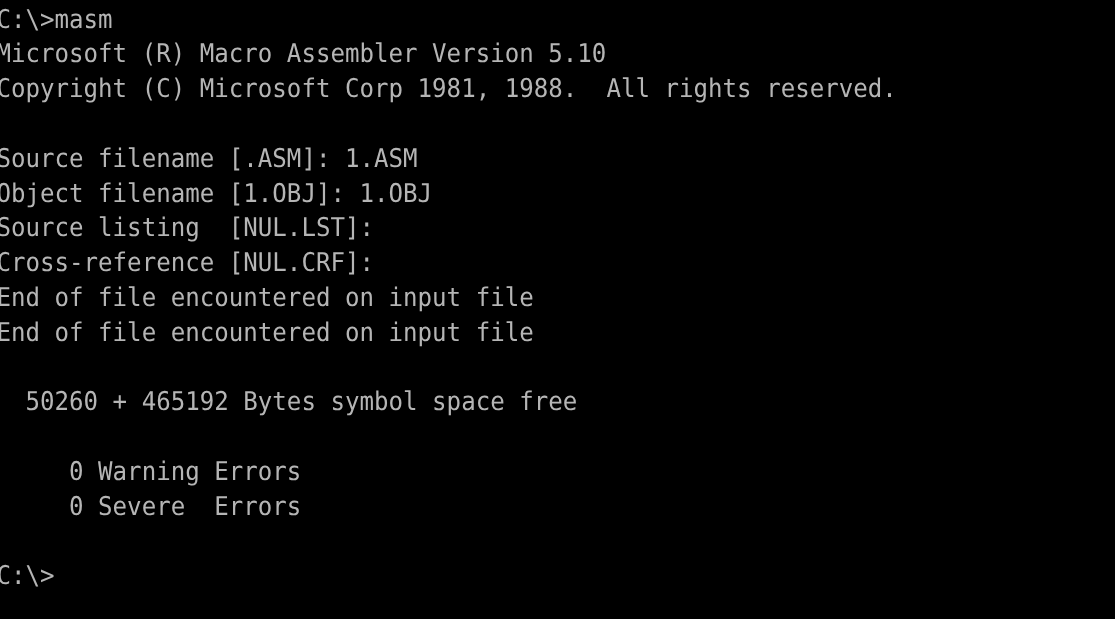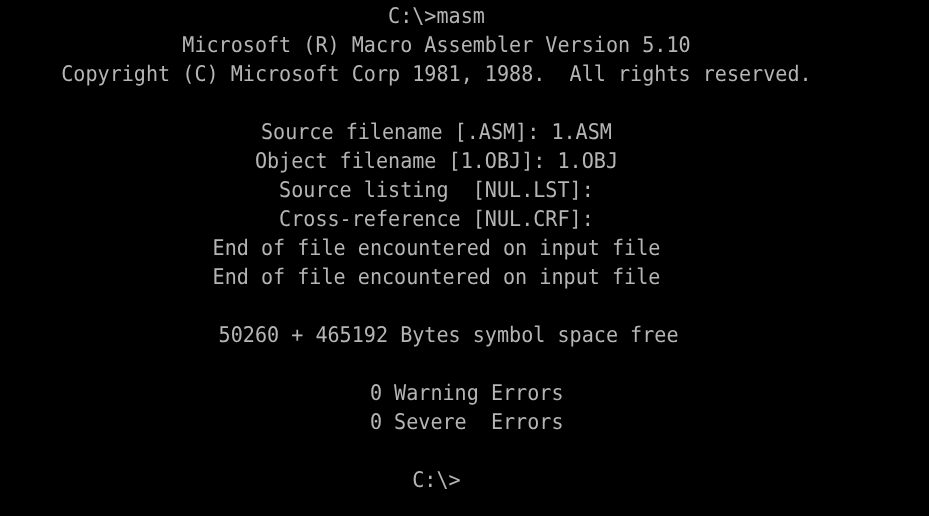--- a/index.html
+++ b/index.html
@@ -9,21 +9,20 @@
     background: #000000;
   }
 
   #console-window {
     position: relative;
     width: 929px;
     height: 516px;
     background: #000000;
     overflow: hidden;
     font-family: "DejaVu Sans Mono", "Liberation Mono", monospace;
-    text-align: center;
   }
 
   
   #console-screen {
     position: absolute;
     left: -3px;
     top: 2px;
     width: 940px;
   }
 

